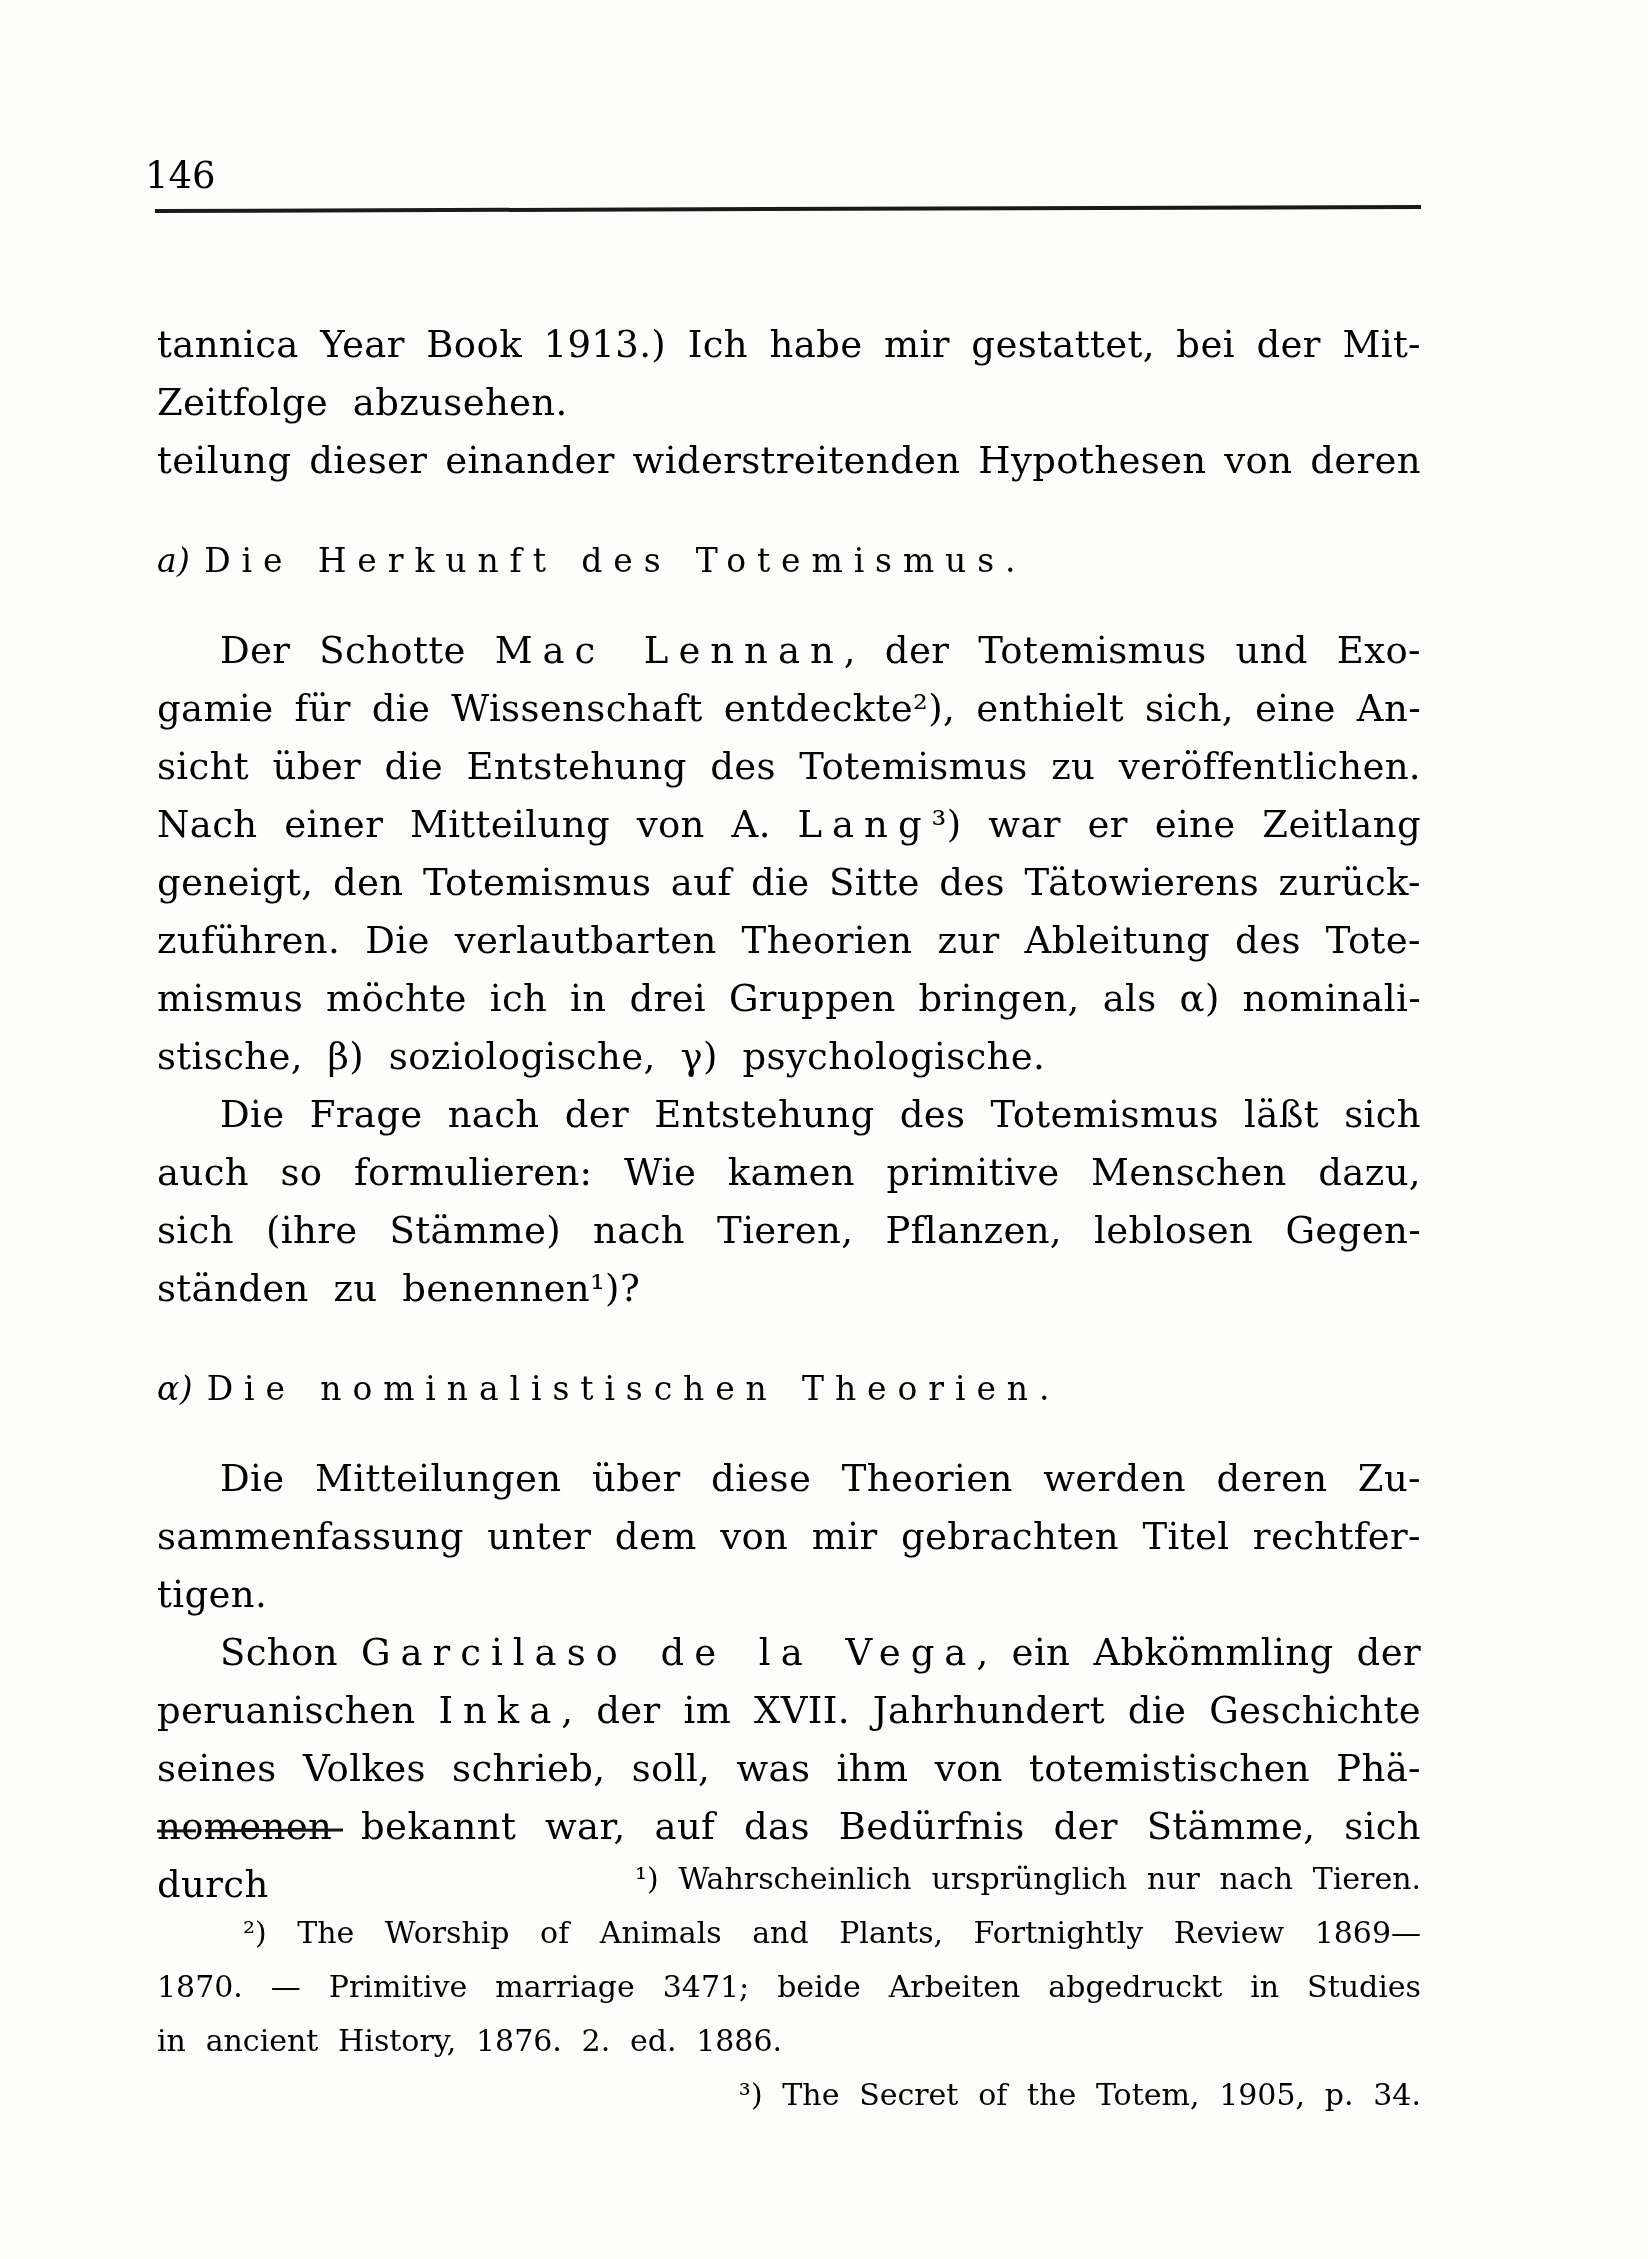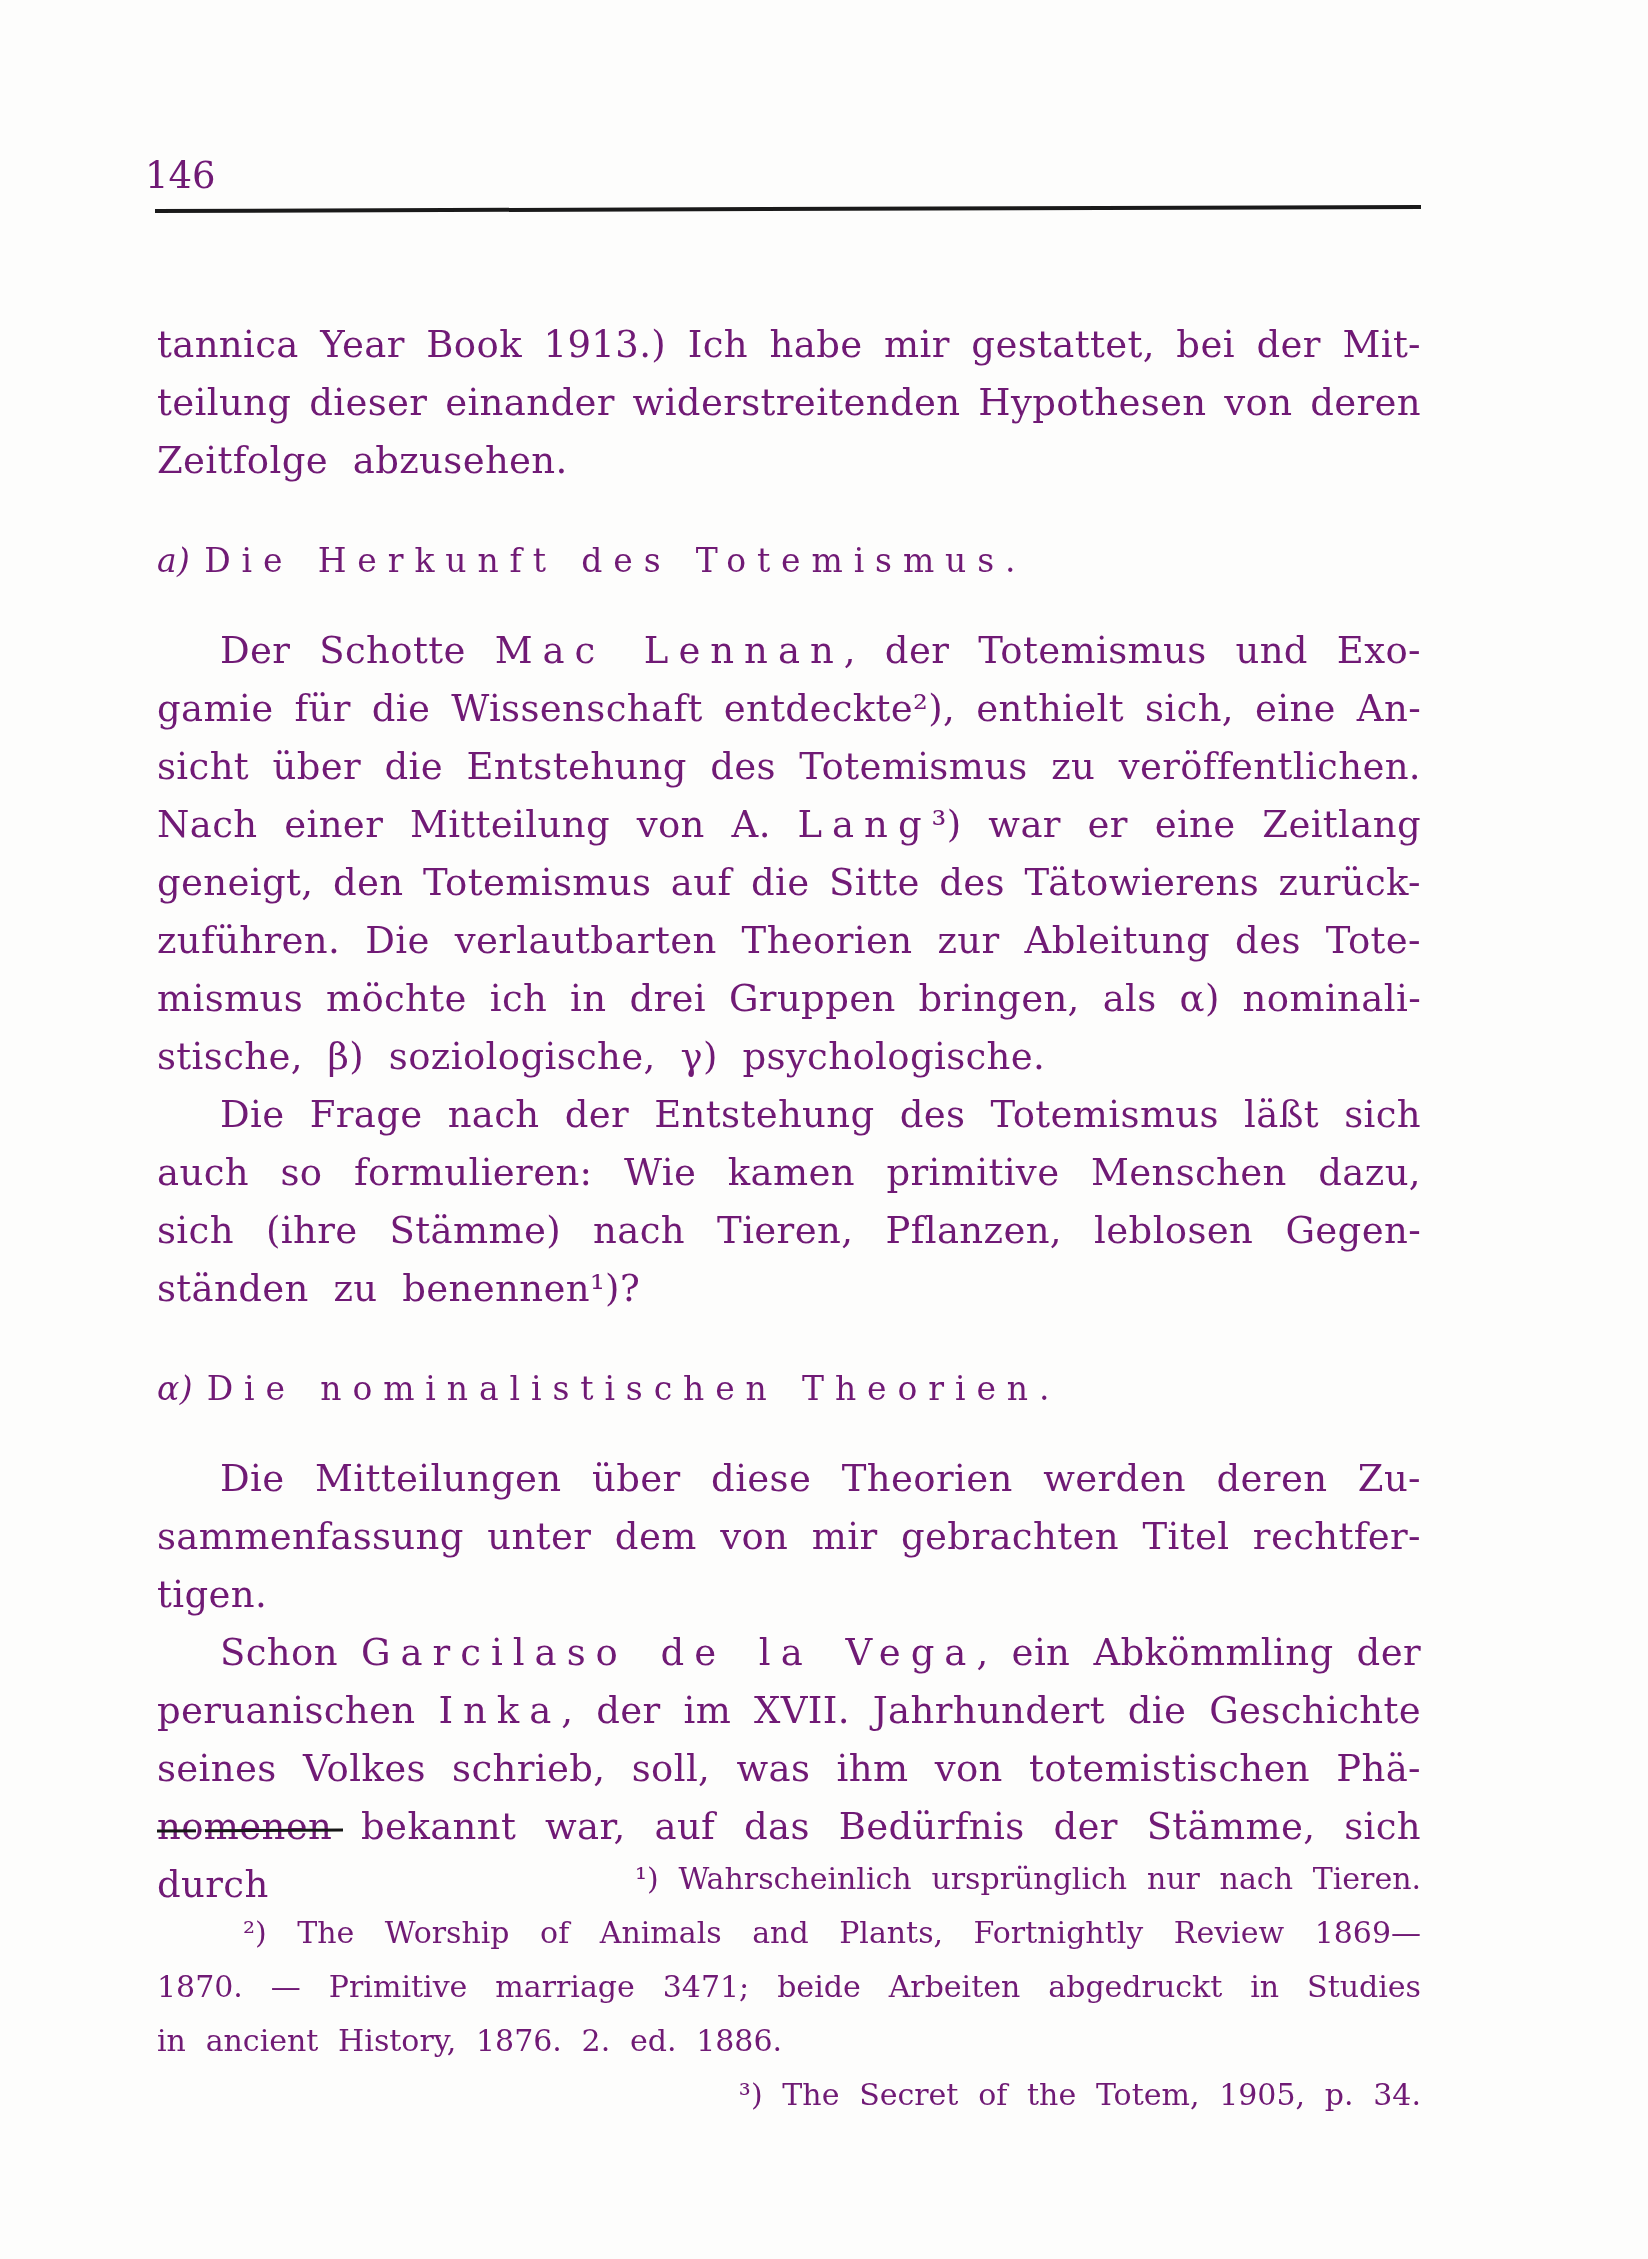--- a/index.html
+++ b/index.html
@@ -1,19 +1,19 @@
 <!DOCTYPE html>
 <html><head>
 <meta charset="utf-8">
 <title>Scanned book page</title>
 <style>
   html,body { margin:0; padding:0; background:#e8e8e8; }
   .sheet {
     position:relative; width:1649px; height:2259px;
-    background:#fdfdfc; color:#701a75;
+    background:#fdfdfc; color:#000000;
     font-family:"DejaVu Serif","Liberation Serif",serif;
     overflow:hidden; margin:0 auto;
   }
   .page-number {
     position:absolute; left:145px; top:157px;
     font-size:37px; line-height:1;
   }
   .running-title {
     position:absolute; left:157px; top:165px; width:1264px;
     text-align:center; font-size:29px; letter-spacing:2.5px; line-height:1;
@@ -47,22 +47,22 @@
 </style>
 </head>
 <body>
 
 <div class="sheet">
   <div class="page-number">146</div>
   <div class="header-rule"></div>
   <div class="body-column">
       <div class="para">
         <div class="line j"><span>tannica Year Book 1913.) Ich habe mir gestattet, bei der Mit-</span></div>
+        <div class="line ws"><span>Zeitfolge abzusehen.</span></div>
         <div class="line j"><span>teilung dieser einander widerstreitenden Hypothesen von deren</span></div>
-        <div class="line ws"><span>Zeitfolge abzusehen.</span></div>
       </div>
       <div class="heading"><span class="i">a)</span><span> </span><span class="g">Die Herkunft des Totemismus.</span></div>
       <div class="para">
         <div class="line j ind"><span>Der Schotte </span><span class="g">Mac Lennan</span><span>, der Totemismus und Exo-</span></div>
         <div class="line j"><span>gamie für die Wissenschaft entdeckte²), enthielt sich, eine An-</span></div>
         <div class="line j"><span>sicht über die Entstehung des Totemismus zu veröffentlichen.</span></div>
         <div class="line j"><span>Nach einer Mitteilung von A. </span><span class="g">Lang</span><span>³) war er eine Zeitlang</span></div>
         <div class="line j"><span>geneigt, den Totemismus auf die Sitte des Tätowierens zurück-</span></div>
         <div class="line j"><span>zuführen. Die verlautbarten Theorien zur Ableitung des Tote-</span></div>
         <div class="line j"><span>mismus möchte ich in drei Gruppen bringen, als α) nominali-</span></div>

